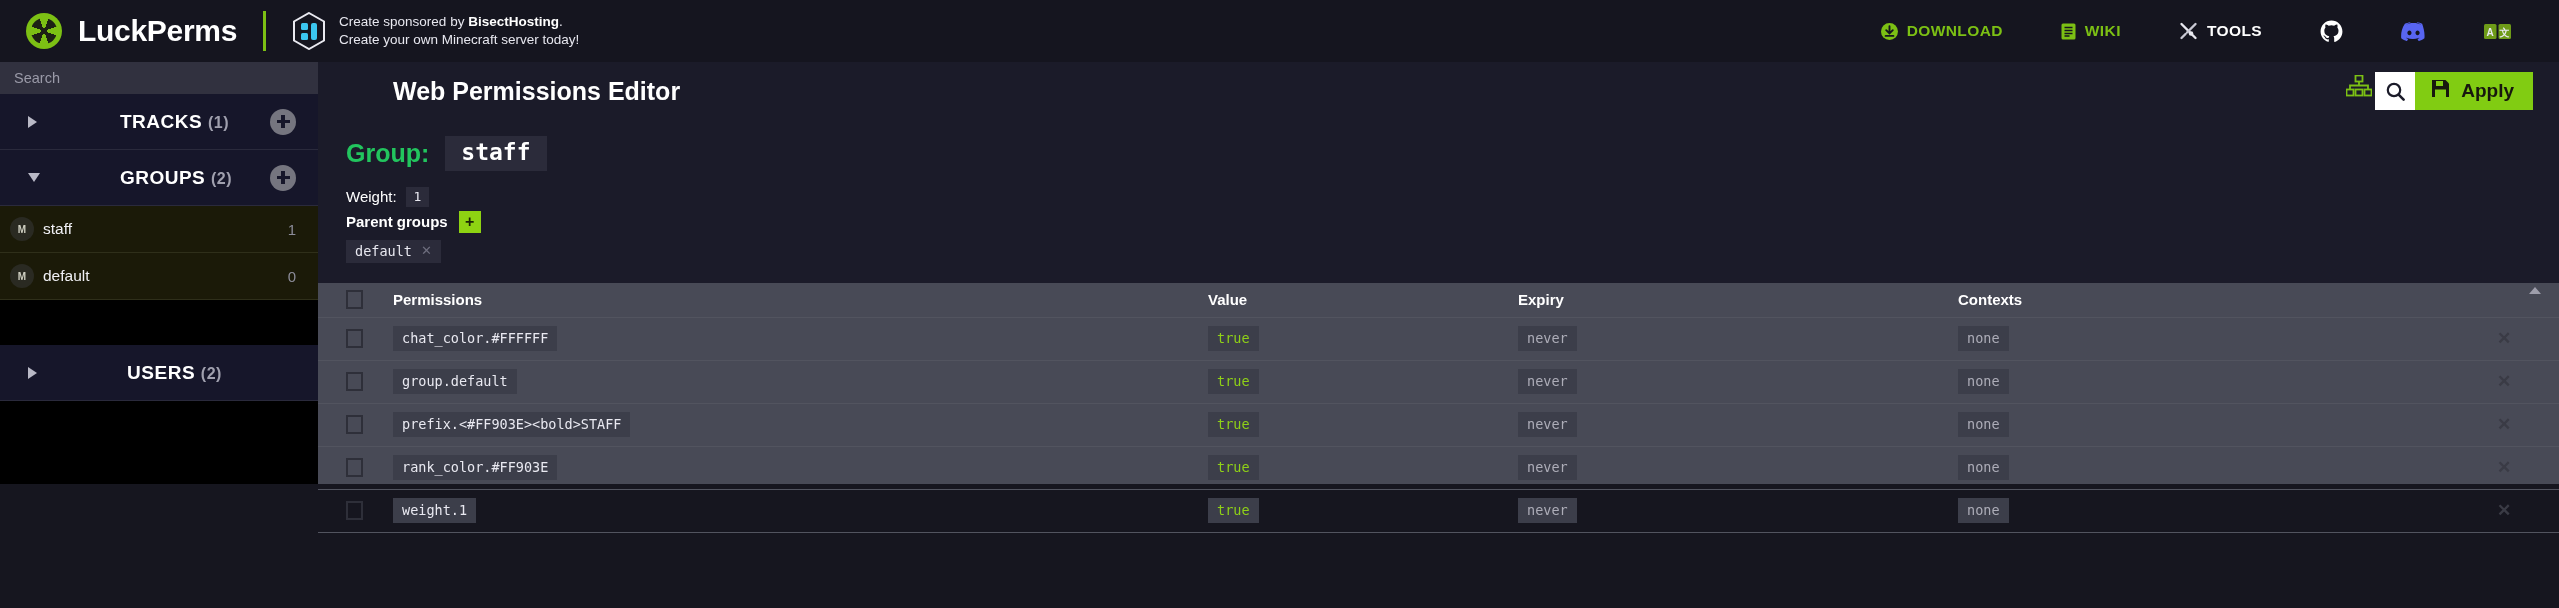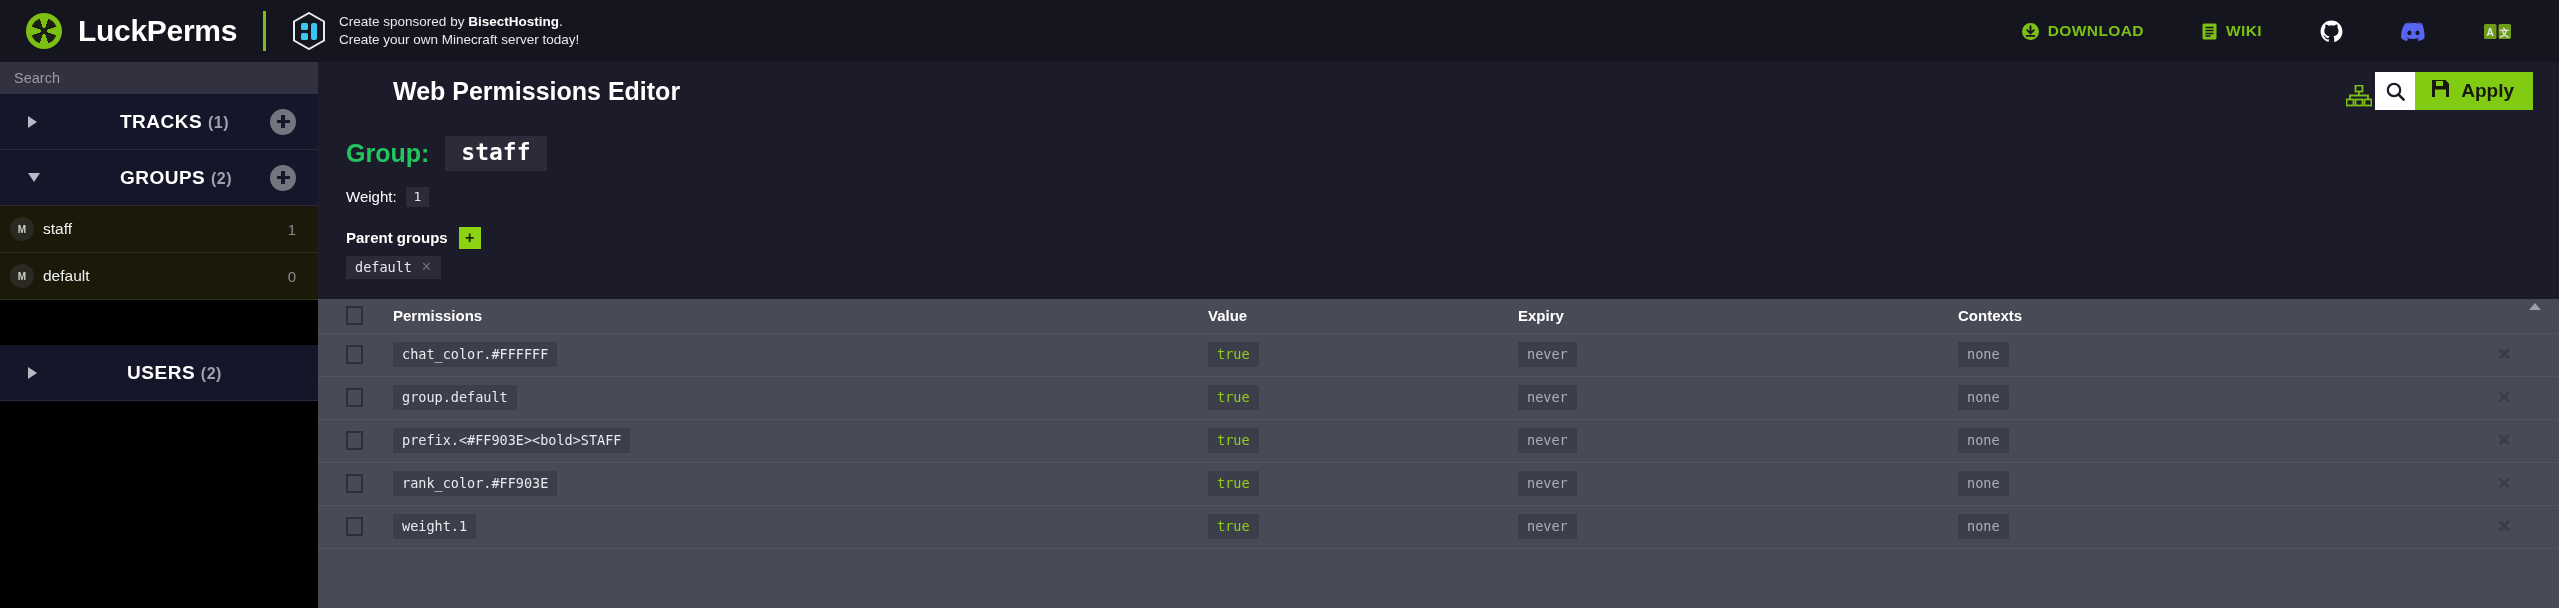--- a/index.html
+++ b/index.html
@@ -2,21 +2,21 @@
 <html><head>
 <meta charset="utf-8">
 <style>
   * { margin:0; padding:0; box-sizing:border-box; }
   html,body{
     width:2559px; height:608px;
     background:#16161f;
     font-family:"Liberation Sans", sans-serif;
     overflow:hidden;
   }
-  .app{ position:relative; width:2559px; height:608px; display:flex; flex-direction:column; }
+  .app{ position:relative; width:2559px; height:484px; display:flex; flex-direction:column; }
 
   
   .topbar{
     height:62px; flex:0 0 62px;
     background:#15151f;
     display:flex; align-items:center;
     padding:0 26px 0 26px;
   }
   .brand{ display:flex; align-items:center; gap:16px; }
   .lp-logo{
@@ -111,21 +111,21 @@
   
   .main{ flex:1 1 auto; display:flex; flex-direction:column; min-width:0; background:#484a56; }
 
   .main-header{
     height:58px; flex:0 0 58px;
     background:#1b1b29;
     display:flex; align-items:center;
     padding:0 26px 0 28px;
   }
   .main-title{ font-size:25px; font-weight:bold; color:#fff;margin-left:47px; }
-  .mh-right{ margin-left:auto; display:flex; align-items:flex-end; }
+  .mh-right{ margin-left:auto; display:flex; align-items:flex-start; }
   .tree-btn{ width:32px; height:28px; display:flex; align-items:center; justify-content:center; cursor:pointer; }
   .search-btn{
     width:40px; height:38px; background:#ffffff;
     display:flex; align-items:center; justify-content:center; cursor:pointer;
   }
   .apply-btn{
     height:38px; background:#81cc12; color:#17170e;
     display:flex; align-items:center; gap:11px;
     padding:0 19px 0 16px; cursor:pointer;
     font-size:19px; font-weight:bold;
@@ -143,21 +143,21 @@
     font-size:23px; font-weight:bold;
     padding:3px 16px 5px 16px; line-height:1.16;
   }
   .w-row{ display:flex; align-items:center; gap:9px; margin-top:16px; }
   .w-label{ font-size:15px; font-weight:normal; color:#fff; }
   .w-chip{
     background:#2b2b3a; color:#e8e8f0;
     font-family:"DejaVu Sans Mono", monospace;
     font-size:13px; padding:2px 8px 3px 8px;
   }
-  .p-row{ display:flex; align-items:center; gap:11px; margin-top:20px; }
+  .p-row{ display:flex; align-items:center; gap:11px; margin-top:4px; }
   .p-label{ font-size:15px; font-weight:bold; color:#fff; }
   .p-add{
     width:22px; height:22px; background:#8ed312; color:#1a2406;
     display:flex; align-items:center; justify-content:center;
     font-size:16px; font-weight:bold; cursor:pointer; line-height:1;
   }
   .parent-chips{ margin-top:7px; display:flex; gap:8px; }
   .parent-chip{
     background:#2b2b3a; display:flex; align-items:center; gap:9px;
     padding:3px 9px 4px 9px; cursor:pointer;
@@ -242,20 +242,30 @@
         <span>DOWNLOAD</span>
       </div>
       <div class="nav-item green">
         <span class="nav-ico">
           <svg width="15" height="17" viewBox="0 0 15 17">
               <rect x="0.5" y="0.5" width="14" height="16" rx="1.5" fill="#7cc014"></rect>
               <path d="M3.5 4.5h8 M3.5 7.5h8 M3.5 10.5h8 M3.5 13h5" stroke="#15151f" stroke-width="1.5"></path>
             </svg>
         </span>
         <span>WIKI</span>
+      </div>
+      <div class="nav-item white">
+        <span class="nav-ico">
+          <svg width="19" height="18" viewBox="0 0 19 18">
+            <path d="M2.5 2 L11 10.5 M12.5 12 L16.5 16" stroke="#e8e8ef" stroke-width="2.4" stroke-linecap="round"></path>
+            <path d="M16.5 2 L8 10.5 M6.5 12 L2.5 16" stroke="#c9c9d4" stroke-width="2.4" stroke-linecap="round"></path>
+            <circle cx="12" cy="11.5" r="2.3" fill="#e8e8ef"></circle>
+          </svg>
+        </span>
+        <span>TOOLS</span>
       </div>
       <div class="nav-item">
         <span class="nav-ico">
           <svg width="23" height="23" viewBox="0 0 24 24" fill="#ffffff">
               <path d="M12 .5C5.7.5.6 5.6.6 11.9c0 5 3.3 9.3 7.8 10.8.6.1.8-.2.8-.6v-2c-3.2.7-3.9-1.5-3.9-1.5-.5-1.3-1.3-1.7-1.3-1.7-1-.7.1-.7.1-.7 1.1.1 1.7 1.2 1.7 1.2 1 1.8 2.7 1.3 3.3 1 .1-.8.4-1.3.7-1.6-2.6-.3-5.3-1.3-5.3-5.8 0-1.3.5-2.3 1.2-3.2-.1-.3-.5-1.5.1-3.1 0 0 1-.3 3.2 1.2a11 11 0 0 1 5.8 0c2.2-1.5 3.2-1.2 3.2-1.2.6 1.6.2 2.8.1 3.1.8.9 1.2 1.9 1.2 3.2 0 4.5-2.7 5.5-5.3 5.8.4.4.8 1.1.8 2.2v3.3c0 .4.2.7.8.6 4.6-1.5 7.8-5.8 7.8-10.8C23.4 5.6 18.3.5 12 .5z"></path>
             </svg>
         </span>
       </div>
       <div class="nav-item">
         <span class="nav-ico">

